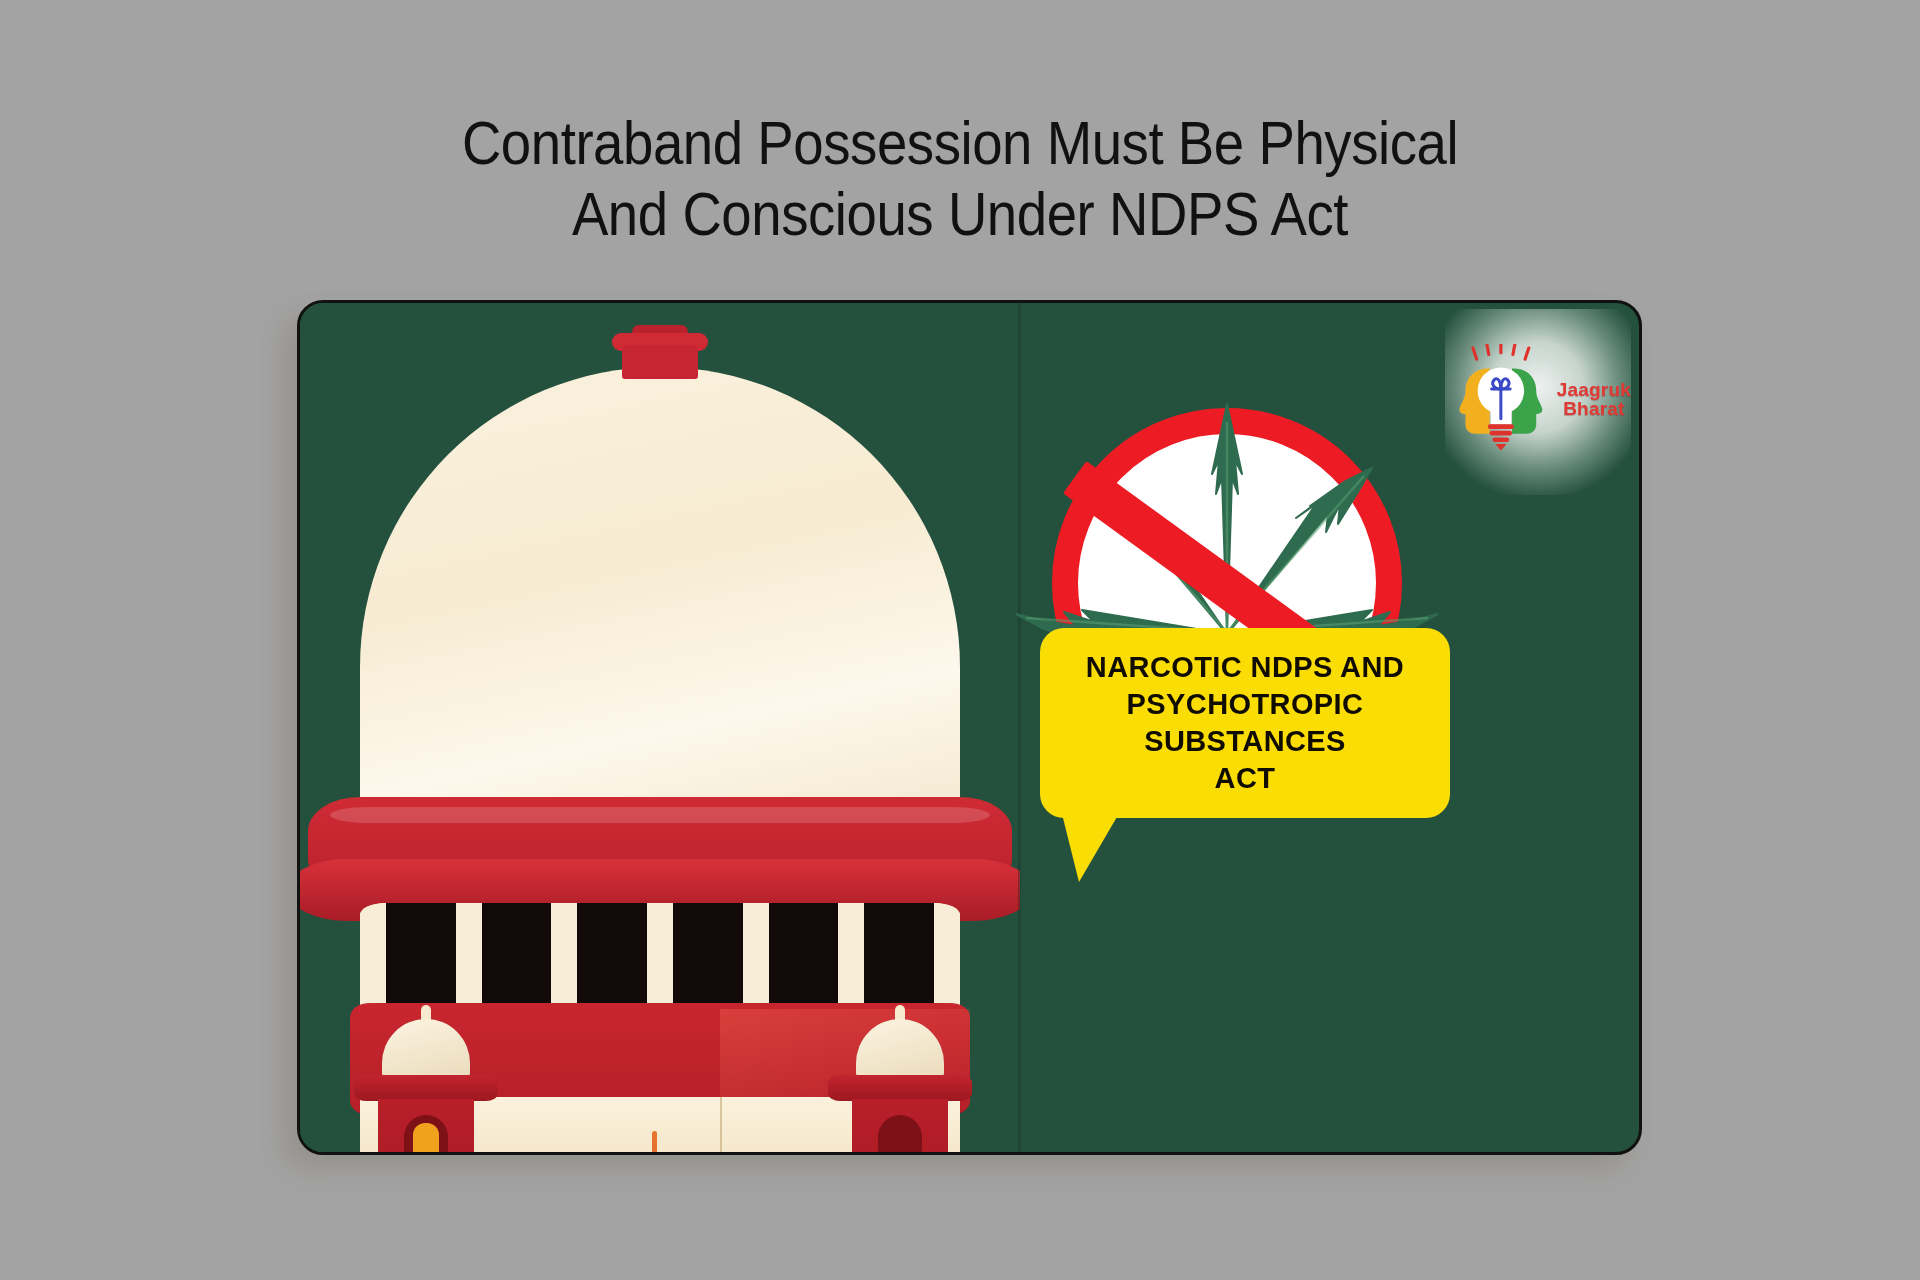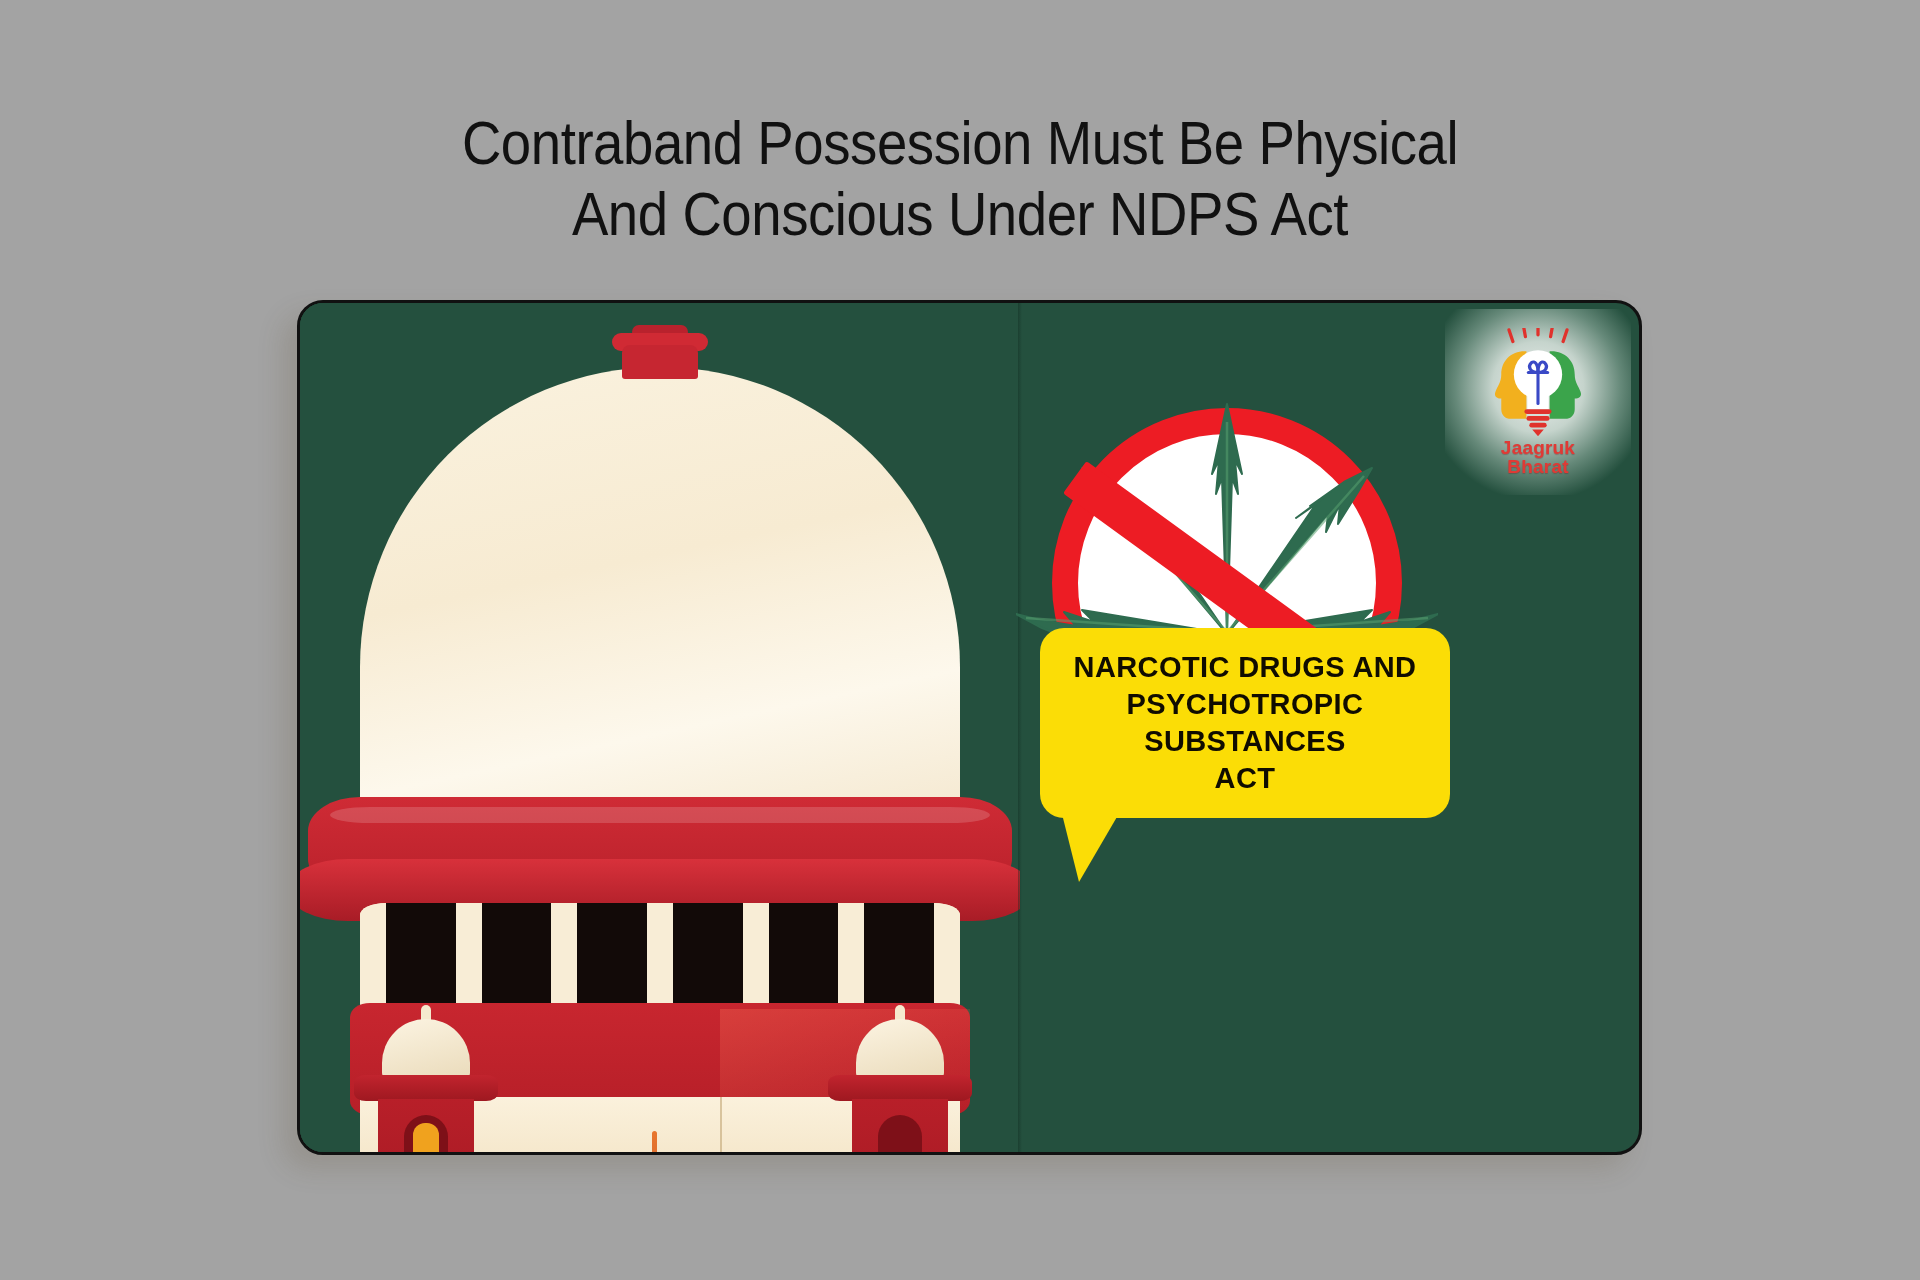--- a/index.html
+++ b/index.html
@@ -265,21 +265,21 @@
     position:absolute;
     right:8px; top:6px;
     width:186px; height:186px;
     background:radial-gradient(circle at 50% 42%,
        rgba(255,255,255,0.92) 0%,
        rgba(238,245,240,0.80) 32%,
        rgba(180,205,192,0.46) 58%,
        rgba(36,80,62,0.08) 80%,
        rgba(36,80,62,0) 100%);
     display:flex;
-    flex-direction:column;
+    flex-direction:row;
     align-items:center;
     justify-content:center;
   }
   #logo-badge .logo-mark { width:116px; height:116px; display:block; }
   #logo-badge .logo-text {
     margin-top:-6px;
     color:#E03A35;
     font-family:"Liberation Sans","Liberation Sans Narrow",sans-serif;
     font-weight:bold;
     font-size:19px;
@@ -397,21 +397,21 @@
           <path d="M211 250 L412 236"></path>
           <path d="M211 250 L108 388"></path>
           <path d="M211 250 L314 388"></path>
         </g>
       </svg>
       <div class="slash"></div>
     </div>
 
     <div id="bubble-tail"></div>
     <div id="ndps-bubble">
-      <span class="bubble-text">NARCOTIC DRUGS AND
+      <span class="bubble-text">NARCOTIC NDPS AND
 PSYCHOTROPIC SUBSTANCES
 ACT</span>
     </div>
 
     <div id="logo-badge">
       <svg class="logo-mark" viewBox="0 0 120 120">
 
         <g stroke="#E0322C" stroke-width="3.4" stroke-linecap="round">
           <line x1="34" y1="14" x2="30" y2="2"></line>
           <line x1="47" y1="9" x2="45" y2="-2"></line>

